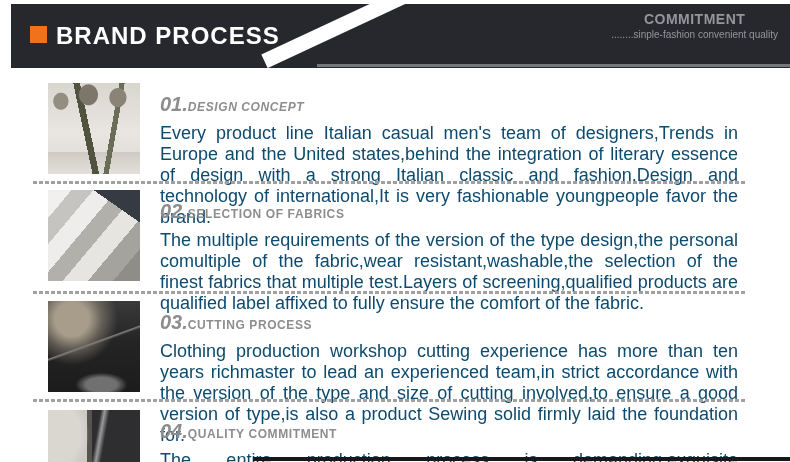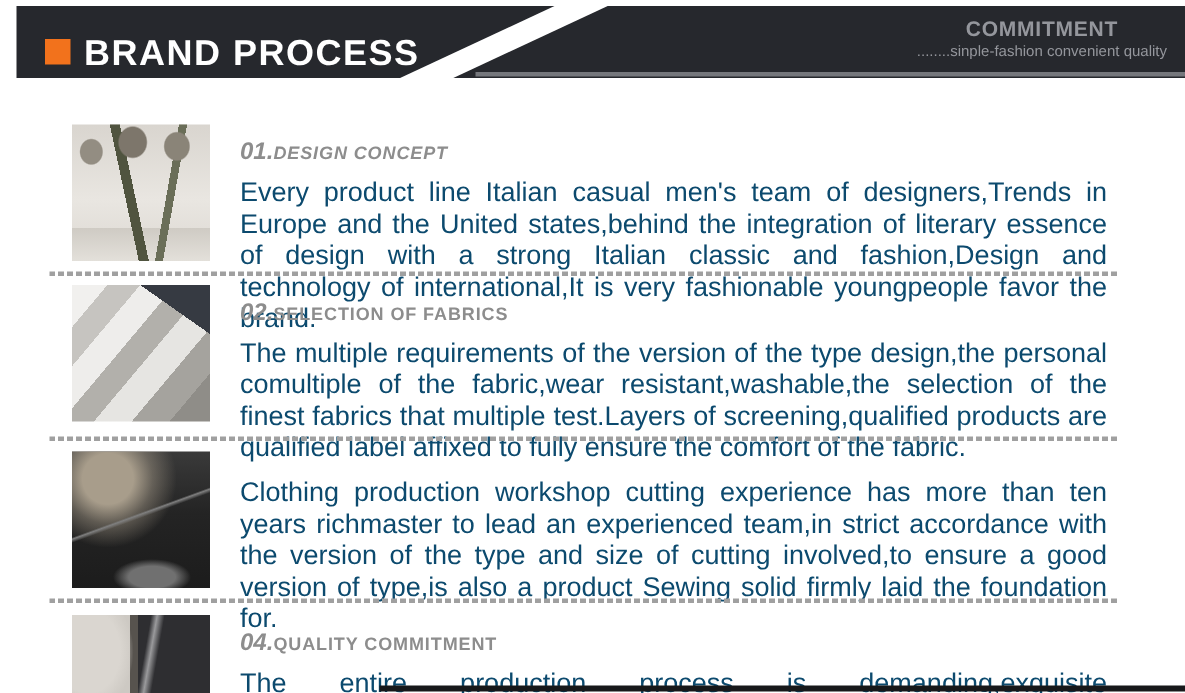--- a/index.html
+++ b/index.html
@@ -5,21 +5,21 @@
   * { margin:0; padding:0; box-sizing:border-box; }
   html,body { background:#ffffff; }
   body { font-family:"Liberation Sans", sans-serif; }
   .page {
     position:relative; width:790px; height:462px;
     background:#ffffff; overflow:hidden;
   }
 
   
   .banner {
-    position:absolute; left:11px; top:4px; right:0; height:48px;
+    position:absolute; left:11px; top:4px; right:0; height:64px;
     background:#26282d; overflow:hidden;
   }
   .accent-square {
     position:absolute; left:19px; top:22px; width:17px; height:17px;
     background:#f2721c;
   }
   .banner-title {
     position:absolute; left:45px; top:18px;
     color:#ffffff; font-size:24px; font-weight:bold; letter-spacing:1px;
     white-space:nowrap;
@@ -76,21 +76,21 @@
     background:
       linear-gradient(100deg, transparent 52%, #9a9a9c 56%, transparent 61%),
       radial-gradient(ellipse 30px 40px at 12% 45%, #dad6d0 0 70%, transparent 100%),
       linear-gradient(to right, #cdc9c3 0 42%, #57534e 42% 48%, #2e2e31 48% 100%);
   }
   .s4 .photo { height:54px; } 
 
   .sec-text { position:absolute; left:160px; top:10px; width:578px; }
   .sec-heading { color:#8d8d8d; white-space:nowrap; }
   .sec-num {
-    font-size:16px; font-weight:bold; font-style:italic; color:#8d8d8d;
+    font-size:20px; font-weight:bold; font-style:italic; color:#8d8d8d;
   }
   .sec-title {
     font-size:12px; font-weight:bold; letter-spacing:0.6px; color:#8d8d8d;
   }
   .sec-title.italic { font-style:italic; }
   .sec-body {
     margin-top:7px; color:#0c4a6e; font-size:18px; line-height:21px;
     text-align:justify;
   }
 
@@ -135,20 +135,21 @@
     <div class="sec-text">
       <div class="sec-heading"><span class="sec-num">02.</span><span class="sec-title">SELECTION OF FABRICS</span></div>
       <div class="sec-body">The multiple requirements of the version of the type design,the personal comultiple of the fabric,wear resistant,washable,the selection of the finest fabrics that multiple test.Layers of screening,qualified products are qualified label affixed to fully ensure the comfort of the fabric.</div>
     </div>
   </div>
   <div class="dashes d2"></div>
 
   <div class="section s3">
     <div class="photo photo-3"></div>
     <div class="sec-text">
+      <div class="sec-heading"><span class="sec-num">03.</span><span class="sec-title">CUTTING PROCESS</span></div>
       <div class="sec-body">Clothing production workshop cutting experience has more than ten years richmaster to lead an experienced team,in strict accordance with the version of the type and size of cutting involved,to ensure a good version of type,is also a product Sewing solid firmly laid the foundation for.</div>
     </div>
   </div>
   <div class="dashes d3"></div>
 
   <div class="section s4">
     <div class="photo photo-4"></div>
     <div class="sec-text">
       <div class="sec-heading"><span class="sec-num">04.</span><span class="sec-title">QUALITY COMMITMENT</span></div>
       <div class="sec-body">The entire production process is demanding,exquisite workmanship,quality layers of card,hid level</div>

